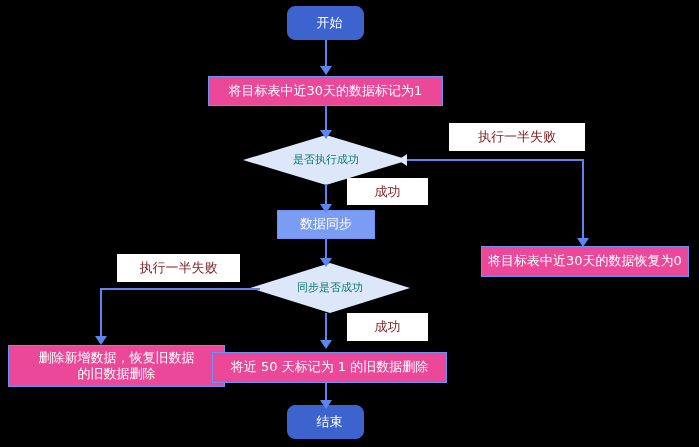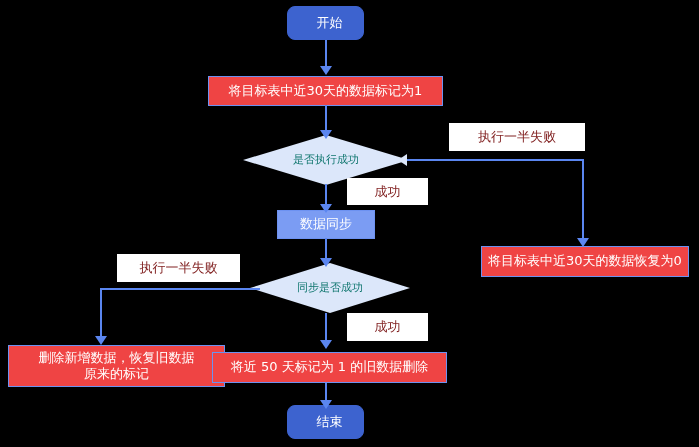--- a/index.html
+++ b/index.html
@@ -28,21 +28,21 @@
   .terminator {
     background: #3d63cf;
     border: 1px solid #3d63cf;
     border-radius: 8px;
     color: #ffffff;
     font-size: 13px;
     padding-left: 8px;
   }
   
   .process {
-    background: #ef4444;
+    background: #ec4899;
     border: 1px solid #6d92f1;
     color: #ffffff;
     font-size: 13px;
   }
   .process.mid {
     background: #7b9cf3;
     border-color: #6d92f1;
   }
   
   .decision {
@@ -150,21 +150,21 @@
     <span>将目标表中近30天的数据恢复为0</span>
   </div>
 
   <div class="node decision" style="left:250px; top:263px; width:160px; height:50px;">
     <span class="dia-shape"></span>
     <span class="dia-text">同步是否成功</span>
   </div>
 
   <div class="node process" style="left:8px; top:345px; width:217px; height:42px; flex-direction:column;">
     <span>删除新增数据，恢复旧数据</span>
-    <span>原来的标记</span>
+    <span>的旧数据删除</span>
   </div>
 
   <div class="node process" style="left:212px; top:352px; width:235px; height:31px;">
     <span>将近 50 天标记为 1 的旧数据删除</span>
   </div>
 
   <div class="node terminator" style="left:287px; top:405px; width:77px; height:34px;">
     <span>结束</span>
   </div>
 

